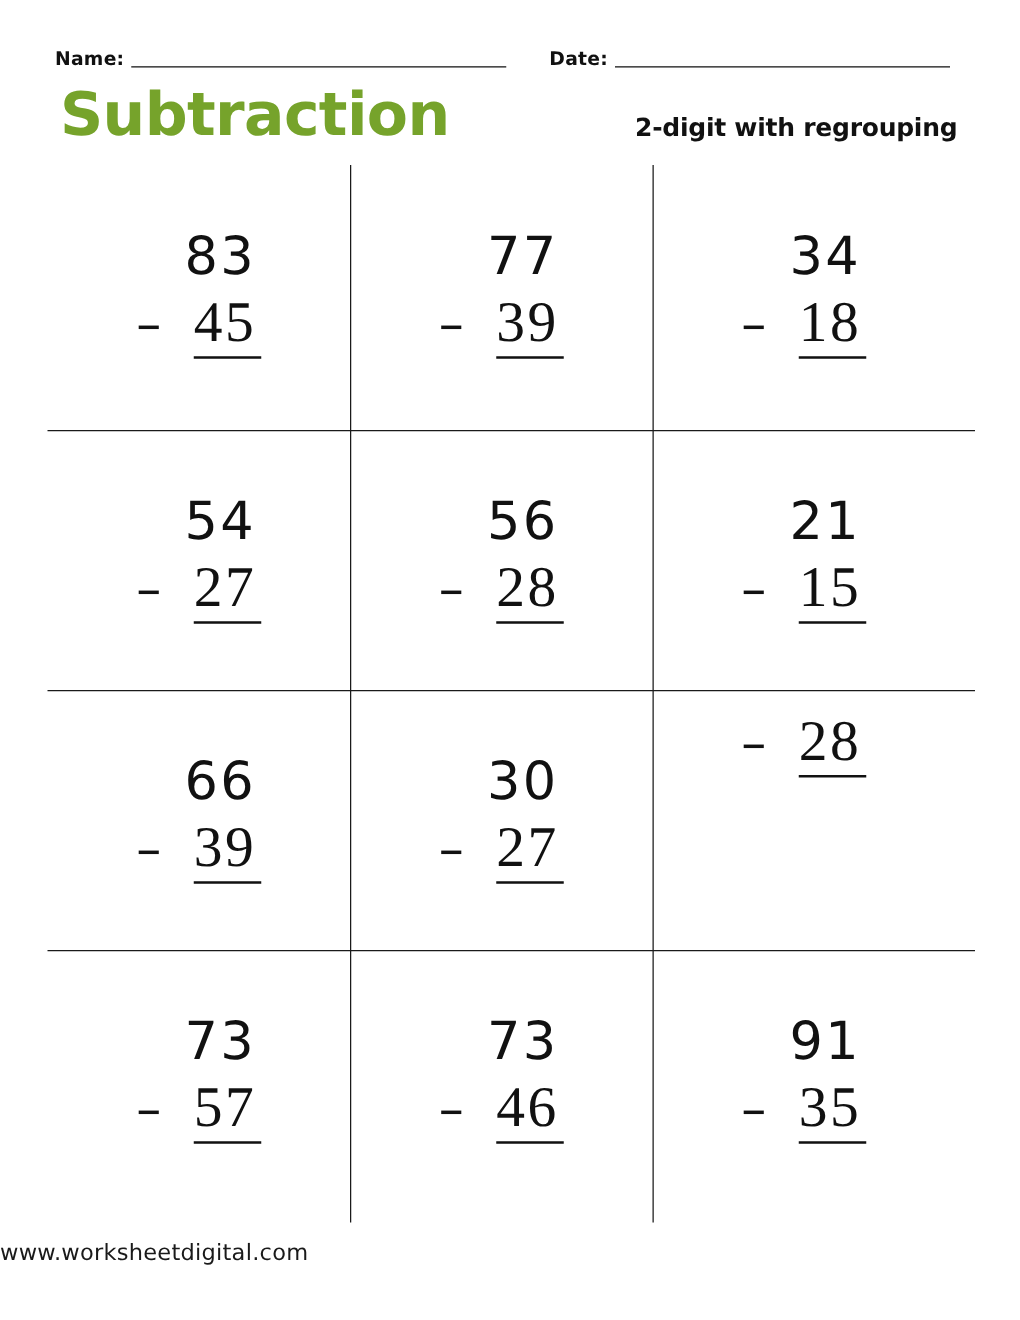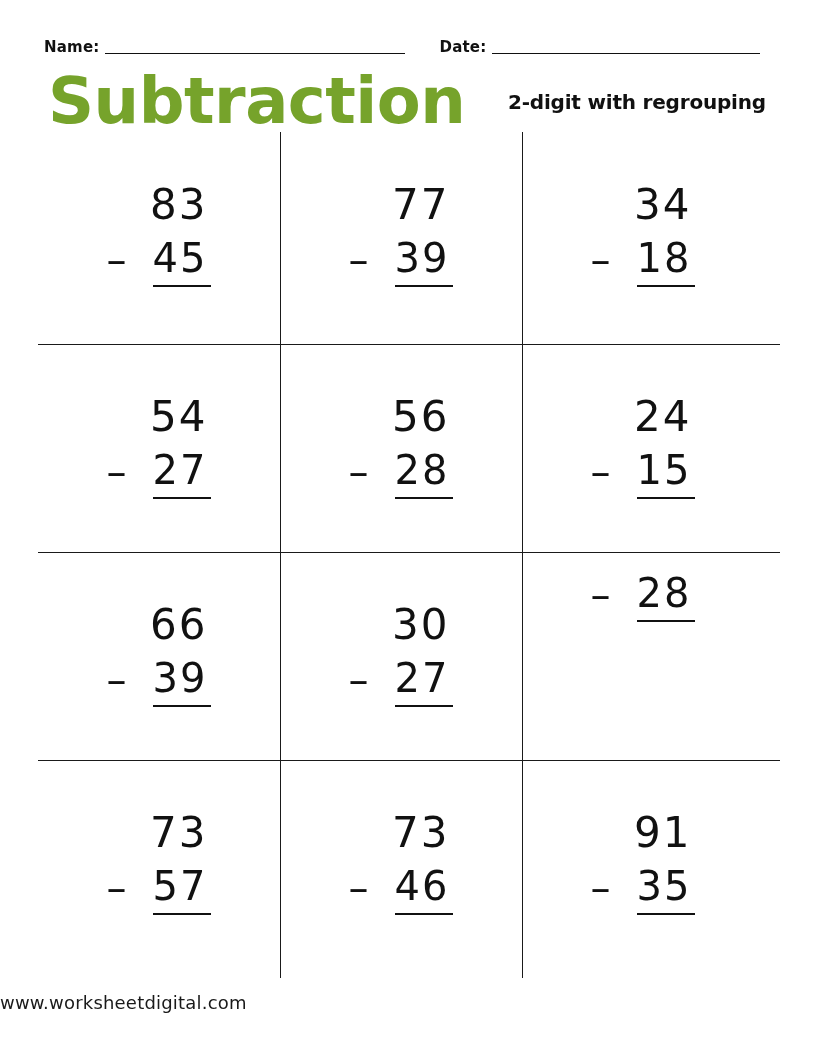--- a/index.html
+++ b/index.html
@@ -50,21 +50,21 @@
   .nd-name-line { width: 300px; }
   .nd-date-line { width: 268px; }
   .nd-gap { width: 34px; }
 
   
   .title {
     position: absolute;
     left: 48px;
     top: 66px;
     font-family: "DejaVu Sans", sans-serif;
-    font-size: 64px;
+    font-size: 48px;
     font-weight: bold;
     color: #76a32b;
     letter-spacing: -0.5px;
     line-height: 1.1;
   }
   .subtitle {
     position: absolute;
     left: 508px;
     top: 90px;
     font-size: 20px;
@@ -135,26 +135,27 @@
     align-items: flex-end;
     justify-content: flex-end;
   }
   .minus {
     font-size: 40px;
     line-height: 54px;
     margin-right: 26px;
     font-weight: normal;
   }
   .subtrahend {
-    font-size: 40px;
+    font-size: 46px;
     line-height: 54px;
     letter-spacing: 2px;
     padding-right: 4px;
     border-bottom: 2.6px solid #111;
     padding-bottom: 0px;
+    font-family: Liberation Serif, serif;
   }
 
   
   .footer {
     position: absolute;
     left: 0;
     top: 992px;
     width: 816px;
     font-size: 18px;
     color: #1a1a1a;
@@ -241,21 +242,21 @@
             <span class="minus">–</span>
             <span class="subtrahend">28</span>
           </div>
         </div>
       </div>
     </div>
 
     <div class="cell" style="left:484px; top:212px;">
       <div class="problem">
         <div class="pbox">
-          <div class="minuend">24</div>
+          <div class="minuend">21</div>
           <div class="sub-row">
             <span class="minus">–</span>
             <span class="subtrahend">15</span>
           </div>
         </div>
       </div>
     </div>
 
     <div class="cell" style="left:0px; top:420px;">
       <div class="problem">

